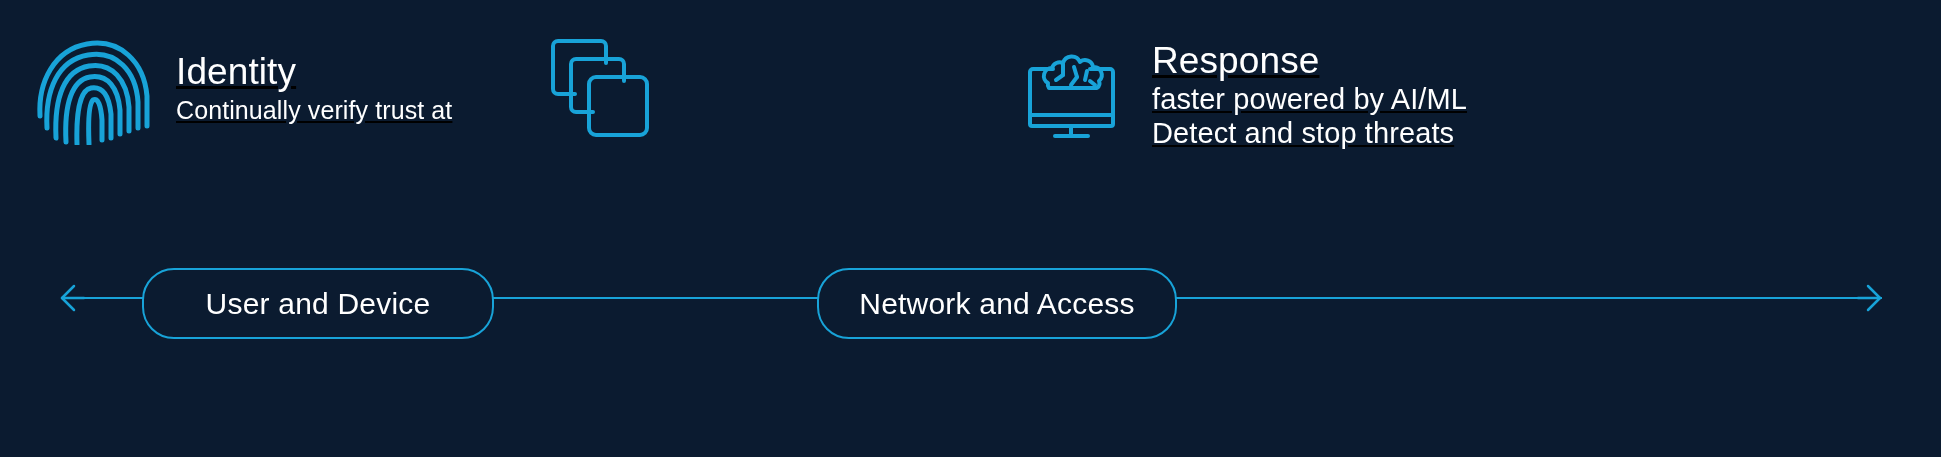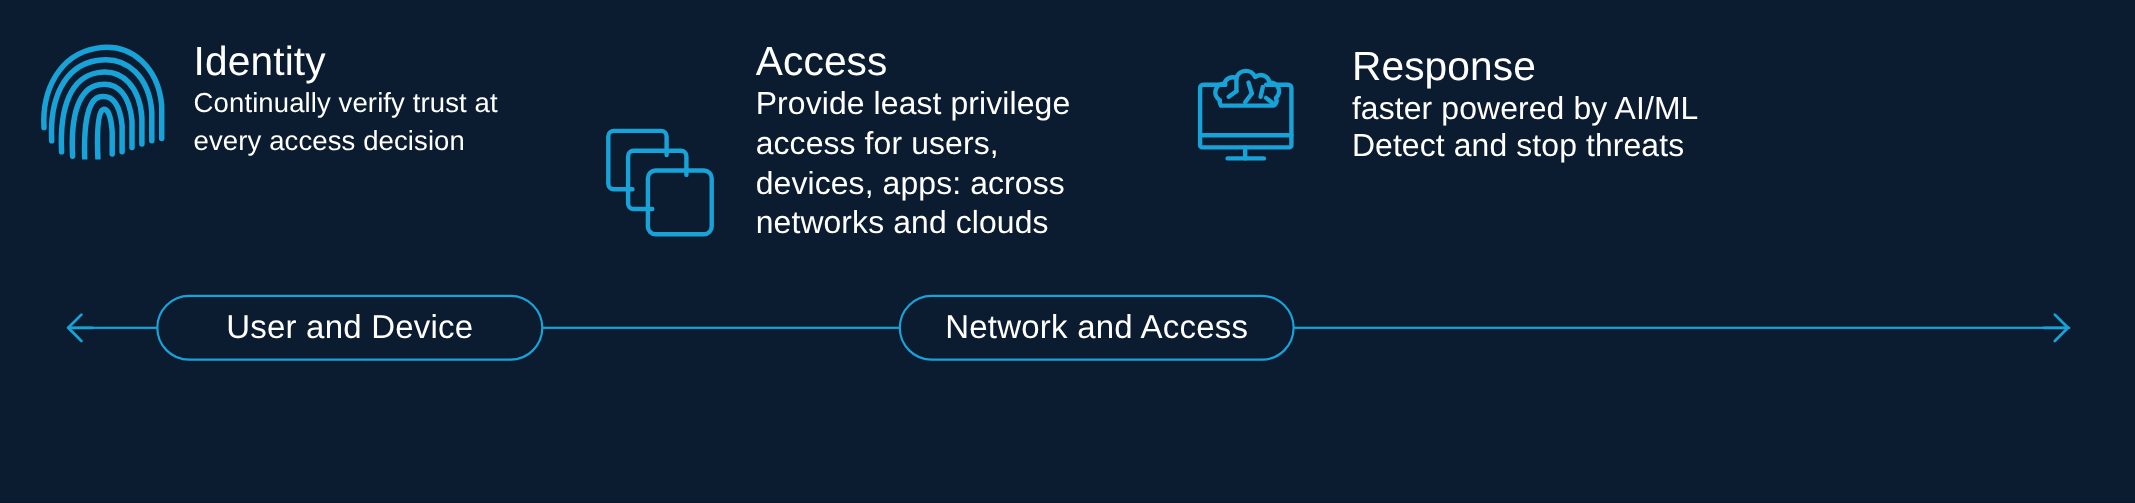--- a/index.html
+++ b/index.html
@@ -23,26 +23,27 @@
     position: absolute;
     left: 0;
     top: 0;
     width: 1941px;
     height: 250px;
   }
 
   .pillar {
     position: absolute;
     display: flex;
-    align-items: flex-end;
+    align-items: center;
+    text-decoration: underline;
   }
 
   .pillar-identity { left: 34px;   top: 30px; }
   .pillar-access   { left: 545px;  top: 33px; }
-  .pillar-response { left: 1080px; top: 38px; gap: 16px; }
+  .pillar-response { left: 1019px; top: 38px; }
 
   .pillar-icon {
     flex: 0 0 auto;
     display: block;
   }
 
   .pillar-icon.icon-identity { width: 120px; height: 115px; margin-right: 22px; }
   .pillar-icon.icon-access   { width: 110px; height: 110px; margin-right: 32px; }
   .pillar-icon.icon-response { width: 105px; height: 95px;  margin-right: 28px; }
 
@@ -99,21 +100,21 @@
     top: 11px;
     width: 26px;
     height: 38px;
   }
   .arrow-left  { left: 60px; }
   .arrow-right { left: 1856px; }
 
   .pill {
     position: absolute;
     top: 0;
-    height: 60px;
+    height: 71px;
     border: 2px solid #18a3d8;
     border-radius: 32px;
     background: #0b1b30;
     display: flex;
     align-items: center;
     justify-content: center;
     padding: 0 30px;
   }
 
   .pill-label {
@@ -166,42 +167,32 @@
           <path d="M22 108 C20 66 31 40 55 36 C78 32 93 50 95 77 L95 101"></path>
           <path d="M32 112 C30 74 38 50 56 47 C74 44 84 58 86 80 L86 104"></path>
           <path d="M43 114 C42 82 46 60 57 58 C69 56 75 66 77 84 L77 108"></path>
           <path d="M55 114 C54 90 55 74 59 70 C64 67 67 76 68 90 L68 110"></path>
         </g>
       </svg>
       <div class="pillar-text">
         <div class="pillar-title">Identity</div>
         <div class="pillar-desc">
           <span>Continually verify trust at</span>
-          <span>every access decision</span>
         </div>
       </div>
     </div>
 
     <div class="pillar pillar-access">
       <svg class="pillar-icon icon-access" viewBox="0 0 110 110">
         <g class="stroke-cyan-thin">
           <path d="M30 61 L13 61 A5 5 0 0 1 8 56 L8 13 A5 5 0 0 1 13 8 L56 8 A5 5 0 0 1 61 13 L61 30"></path>
           <path d="M48 79 L31 79 A5 5 0 0 1 26 74 L26 31 A5 5 0 0 1 31 26 L74 26 A5 5 0 0 1 79 31 L79 48"></path>
           <rect x="44" y="44" width="58" height="58" rx="7" ry="7"></rect>
         </g>
       </svg>
-      <div class="pillar-text">
-        <div class="pillar-title">Access</div>
-        <div class="pillar-desc">
-          <span>Provide least privilege</span>
-          <span>access for users,</span>
-          <span>devices, apps: across</span>
-          <span>networks and clouds</span>
-        </div>
-      </div>
     </div>
 
     <div class="pillar pillar-response">
       <svg class="pillar-icon icon-response" viewBox="0 0 105 95">
         <g class="stroke-cyan-thin">
 
           <path d="M34 22 L14 22 A3 3 0 0 0 11 25 L11 68 L94 68 L94 25 A3 3 0 0 0 91 22 L71 22"></path>
           <path d="M11 68 L11 77 A2 2 0 0 0 13 79 L92 79 A2 2 0 0 0 94 77 L94 68"></path>
           <path d="M52 79 L52 89"></path>
           <path d="M36 89 L69 89"></path>

